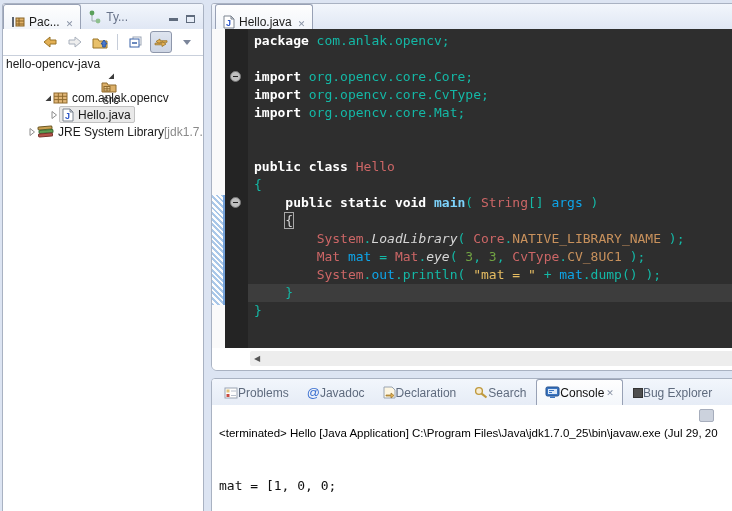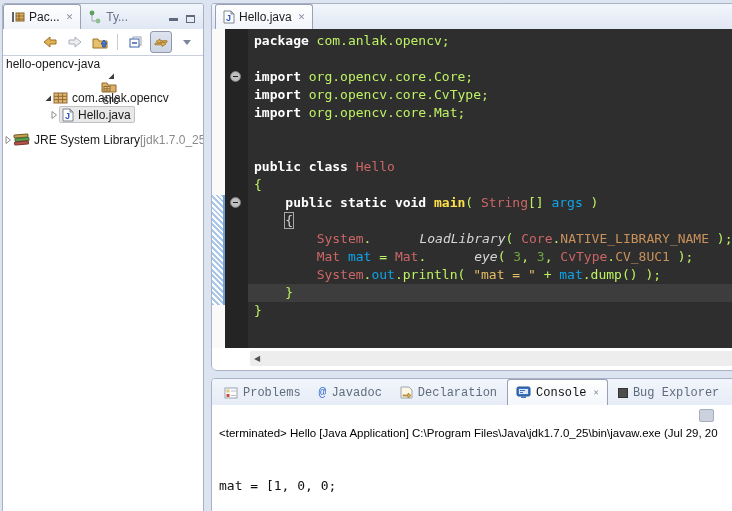--- a/index.html
+++ b/index.html
@@ -6,21 +6,21 @@
   body{width:732px;height:511px;overflow:hidden;background:#dce4f2;
        font-family:"Liberation Sans",sans-serif;position:relative;}
   .panel{position:absolute;background:#fff;border:1px solid #a9b2c2;box-sizing:border-box;}
 
   
   #left-panel{left:2px;top:3px;width:202px;height:520px;border-radius:3px 3px 0 0;overflow:hidden;}
   .tabbar{display:flex;align-items:flex-end;background:linear-gradient(#f2f6fc,#e0e7f4);height:25px;}
   .vtab{display:flex;align-items:center;gap:4px;padding:0 7px;height:24px;font-size:12px;
         color:#68738a;white-space:nowrap;cursor:default;}
   .vtab.active{background:linear-gradient(#fefefe,#f2f5fa);border:1px solid #98a1b5;border-bottom:none;
-        border-radius:3px 3px 0 0;color:#1c1c1c;height:24px;}
+        border-radius:3px 3px 0 0;color:#1c1c1c;height:24px;align-items:flex-end;}
   .closex{font-size:9px;color:#8a93a6;padding-left:2px;}
   .win-ctrls{margin-left:auto;display:flex;gap:8px;align-items:center;padding:0 8px 6px 0;}
   .min-glyph{width:9px;height:3px;background:#5f6b7d;}
   .max-glyph{width:9px;height:8px;border:1px solid #5f6b7d;border-top:2px solid #5f6b7d;box-sizing:border-box;}
 
   #lp-toolbar{display:flex;justify-content:flex-end;align-items:center;gap:5px;height:26px;
       padding-right:6px;border-bottom:1px solid #c9d0dc;background:#fff;}
   .tbtn{display:flex;align-items:center;justify-content:center;width:20px;height:20px;}
   .tbtn.pressed{border:1px solid #8e97ab;border-radius:3px;background:linear-gradient(#dee4ef,#cdd5e4);}
   .tsep{width:1px;height:16px;background:#c6cdd9;margin:0 2px;}
@@ -42,49 +42,49 @@
   #range-indicator{position:absolute;left:0;top:166px;height:110px;width:11px;
       background:repeating-linear-gradient(45deg,#a9c7e8 0 2px,#fdfdfd 2px 4px);
       border-right:2px solid #76a3da;}
   #fold-gutter{position:absolute;left:13px;top:0;bottom:0;width:23px;background:#242424;}
   #code-area{position:absolute;left:36px;top:0;right:0;bottom:0;background:#2e2e2e;
       font-family:"DejaVu Sans Mono",monospace;font-size:13px;line-height:18px;
       padding:3px 0 0 6px;color:#d6d6d6;overflow:hidden;}
   .code-line{white-space:pre;height:18px;}
   .code-line.hl{background:#3d3d3d;box-shadow:-6px 0 0 #3d3d3d;}
   .sg-kw{font-weight:bold;}
-  .sg-mit{font-style:italic;margin-left:48px;}
+  .sg-mit{font-style:italic;}
   .sg-mdecl{font-weight:bold;}
   .sg-bbox{outline:1px solid #a8a8a8;}
   .fold-icon{position:absolute;left:5px;width:9px;height:9px;border:1px solid #787878;
       border-radius:50%;background:#bfbfbf;}
   .fold-icon::after{content:'';position:absolute;left:2px;right:2px;top:4px;height:1px;background:#222;}
   #ed-footer{position:absolute;left:0;right:0;bottom:0;height:22px;background:#fff;}
   #h-scrollbar{position:absolute;left:38px;right:3px;top:3px;height:15px;background:#ededed;
       border-radius:2px;display:flex;align-items:center;}
   .scroll-arrow{font-size:8px;color:#555;padding-left:4px;}
 
   
   #console-panel{left:211px;top:378px;width:526px;height:140px;border-radius:4px 0 0 0;overflow:hidden;}
   #cs-tabs{display:flex;align-items:flex-end;gap:2px;background:linear-gradient(#f2f6fc,#e6ecf6);
       height:26px;padding-left:4px;}
-  .ctab{display:flex;align-items:center;gap:5px;padding:0 8px;height:25px;font-size:12px;
-      color:#5f6b7e;white-space:nowrap;font-family:Liberation Mono, monospace;}
+  .ctab{display:flex;align-items:center;padding:0 8px;height:25px;font-size:12px;
+      color:#5f6b7e;white-space:nowrap;}
   .ctab.active{background:linear-gradient(#fefefe,#f4f7fb);border:1px solid #98a1b5;border-bottom:none;
       border-radius:3px 3px 0 0;color:#111;}
   .bug-square{width:8px;height:8px;background:#4e4e4e;border:1px solid #333;flex:none;}
   #cs-toolbar{height:20px;display:flex;justify-content:flex-end;align-items:center;padding-right:22px;}
   .mini-tool{width:13px;height:11px;background:#ccd2dd;border:1px solid #a6adbc;border-radius:2px;}
   #cs-title{font-size:11.5px;color:#000;white-space:nowrap;padding:2px 0 0 7px;}
   #cs-output{font-family:"DejaVu Sans Mono",monospace;font-size:13px;line-height:17px;
       color:#101010;padding:4px 0 0 7px;white-space:pre;}
 
   svg{display:block;}
 </style>
-<style>.sg-kw{color:#ffffff}.sg-pl{color:#bef264}.sg-cls{color:#cc6666}.sg-var{color:#0ea5e9}.sg-num{color:#71a343}.sg-const{color:#c8915c}.sg-str{color:#e7bd62}.sg-mit{color:#d6d6d6}.sg-mdecl{color:#fde047}.sg-bbox{color:#d6d6d6}</style></head>
+<style>.sg-kw{color:#ffffff}.sg-pl{color:#14b8a6}.sg-cls{color:#cc6666}.sg-var{color:#0ea5e9}.sg-num{color:#71a343}.sg-const{color:#c8915c}.sg-str{color:#e7bd62}.sg-mit{color:#d6d6d6}.sg-mdecl{color:#7dd3fc}.sg-bbox{color:#d6d6d6}</style></head>
 <body>
 
 <div id="left-panel" class="panel">
   <div class="tabbar">
     <div class="vtab active">
       <svg width="14" height="14" viewBox="0 0 14 14">
         <rect x="1" y="2" width="2" height="10" fill="#5c6470"></rect>
         <rect x="5" y="3" width="8" height="8" fill="#e0b26a" stroke="#8a6426"></rect>
         <line x1="5" y1="6" x2="13" y2="6" stroke="#8a6426"></line>
         <line x1="5" y1="9" x2="13" y2="9" stroke="#8a6426"></line>
@@ -191,21 +191,21 @@
         <span class="ticon">
           <svg width="12" height="14" viewBox="0 0 12 14">
             <path d="M1,1 L8,1 L11,4 L11,13 L1,13 Z" fill="#fff" stroke="#7d8591"></path>
             <path d="M8,1 L8,4 L11,4 Z" fill="#d8dde4" stroke="#7d8591"></path>
             <text x="5.5" y="11" font-size="9" font-weight="bold" fill="#2c56c8" text-anchor="middle" font-family="Liberation Sans,sans-serif">J</text>
           </svg>
         </span>
         <span>Hello.java</span>
       </span>
     </div>
-    <div class="trow" style="padding-left:0;margin-top:8px;">
+    <div class="trow" style="padding-left:24px;">
       <span class="tw">
         <svg width="8" height="10">
             <path d="M2,1.5 L6.5,5 L2,8.5 Z" fill="#fff" stroke="#8c8c8c"></path>
           </svg>
       </span>
       <span class="ticon">
         <svg width="17" height="13" viewBox="0 0 17 13">
           <rect x="1" y="1.5" width="14" height="3" rx="1" fill="#c9a050" stroke="#6e5a26" transform="rotate(-4 8 3)"></rect>
           <rect x="2" y="5" width="14" height="3" rx="1" fill="#5d9e53" stroke="#3c6e34" transform="rotate(-4 9 6.5)"></rect>
           <rect x="1.5" y="8.5" width="14" height="3" rx="1" fill="#b5534a" stroke="#7a352e" transform="rotate(-4 8.5 10)"></rect>
@@ -283,20 +283,27 @@
       <span style="color:#3a6fd0;font-size:13px;">@</span>
       <span>Javadoc</span>
     </div>
     <div class="ctab">
       <svg width="13" height="13" viewBox="0 0 13 13">
         <path d="M1,1 L9,1 L12,4 L12,12 L1,12 Z" fill="#fdf6e2" stroke="#9aa4b2"></path>
         <path d="M3,9 L8,9 L8,7 L11,9.5 L8,12 L8,10 L3,10 Z" fill="#e3b054" stroke="#9a7426" stroke-width="0.7"></path>
       </svg>
       <span>Declaration</span>
     </div>
+    <div class="ctab">
+      <svg width="14" height="13" viewBox="0 0 14 13">
+        <circle cx="5" cy="5" r="3.4" fill="#f6ecd4" stroke="#c09a3e" stroke-width="1.4"></circle>
+        <line x1="7.6" y1="7.6" x2="12.5" y2="11.5" stroke="#c09a3e" stroke-width="2.2"></line>
+      </svg>
+      <span>Search</span>
+    </div>
     <div class="ctab active">
       <svg width="15" height="13" viewBox="0 0 15 13">
         <rect x="1" y="1" width="13" height="9" rx="1.5" fill="#3a74c0" stroke="#24508c"></rect>
         <rect x="3" y="3" width="9" height="5" fill="#dce9f8"></rect>
         <line x1="4" y1="4.5" x2="9" y2="4.5" stroke="#3a74c0"></line>
           <line x1="4" y1="6.5" x2="7" y2="6.5" stroke="#3a74c0"></line>
         <rect x="5" y="10.5" width="5" height="1.5" fill="#3a74c0"></rect>
       </svg>
       <span>Console</span>
       <span class="closex">✕</span>

